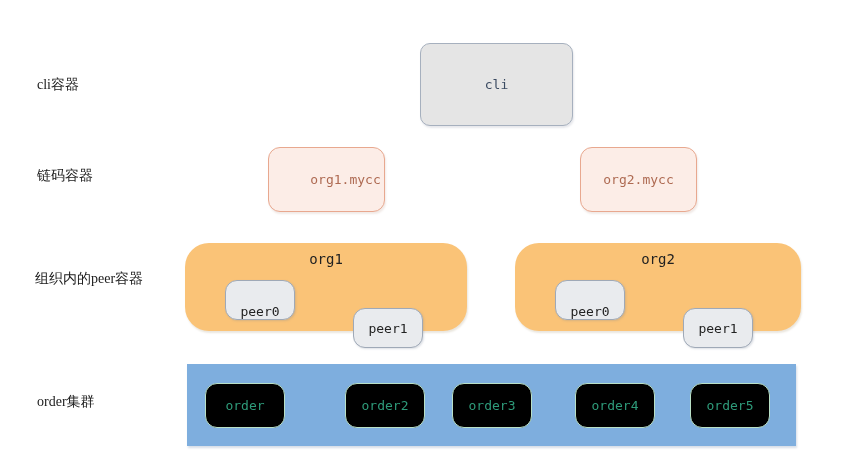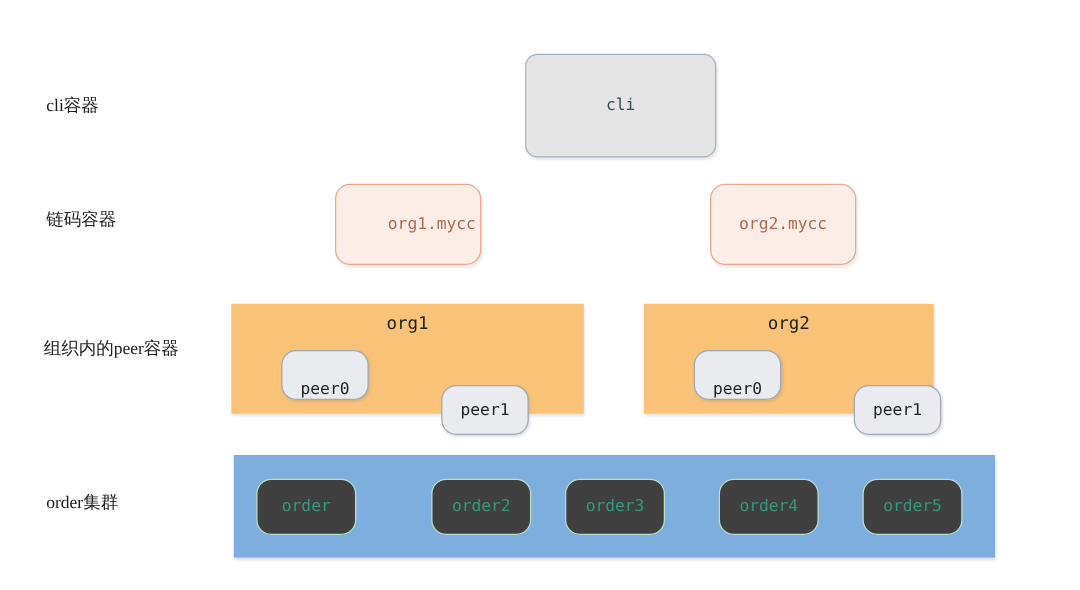--- a/index.html
+++ b/index.html
@@ -56,33 +56,34 @@
   .cc-node {
     top: 147px;
     width: 117px; height: 65px;
     background: #FCEDE7;
     border: 1px solid #E8A88F;
     border-radius: 12px;
     color: #AE6A52;
     box-shadow: 1px 2px 2px rgba(180,140,120,0.18);
   }
   .cc-node.cc1 { left: 268px; padding-left: 38px; }
-  .cc-node.cc2 { left: 568px; text-align: right; }
+  .cc-node.cc2 { left: 580px; text-align: right; }
 
   
   .org-group {
     position: absolute;
     top: 243px;
     height: 88px;
     background: #FAC377;
     box-sizing: border-box;
     box-shadow: 1px 2px 2px rgba(150,130,90,0.20);
+    border-radius: 24px;
   }
   .org-group.org1 { left: 185px; width: 282px; }
-  .org-group.org2 { left: 515px; width: 232px; }
+  .org-group.org2 { left: 515px; width: 286px; }
   .org-title {
     position: absolute;
     top: 8px; left: 0; right: 0;
     text-align: center;
     font-size: 14px;
     color: #222222;
     font-family: "DejaVu Sans Mono", "Liberation Mono", monospace;
   }
   .peer-node {
     top: 37px;
@@ -100,21 +101,21 @@
   .order-cluster {
     position: absolute;
     left: 187px; top: 364px;
     width: 609px; height: 82px;
     background: #7EAEDE;
     box-shadow: 1px 2px 2px rgba(90,120,160,0.25);
   }
   .order-node {
     top: 19px;
     width: 80px; height: 45px;
-    background: #404040;
+    background: #000000;
     border: 1px solid #B9E0C6;
     border-radius: 12px;
     color: #2E9B7A;
   }
   .order-node.o0 { left: 18px; }
   .order-node.o1 { left: 141px; margin-left: 17px; }
   .order-node.o2 { left: 265px; }
   .order-node.o3 { left: 388px; }
   .order-node.o4 { left: 503px; }
 </style>

